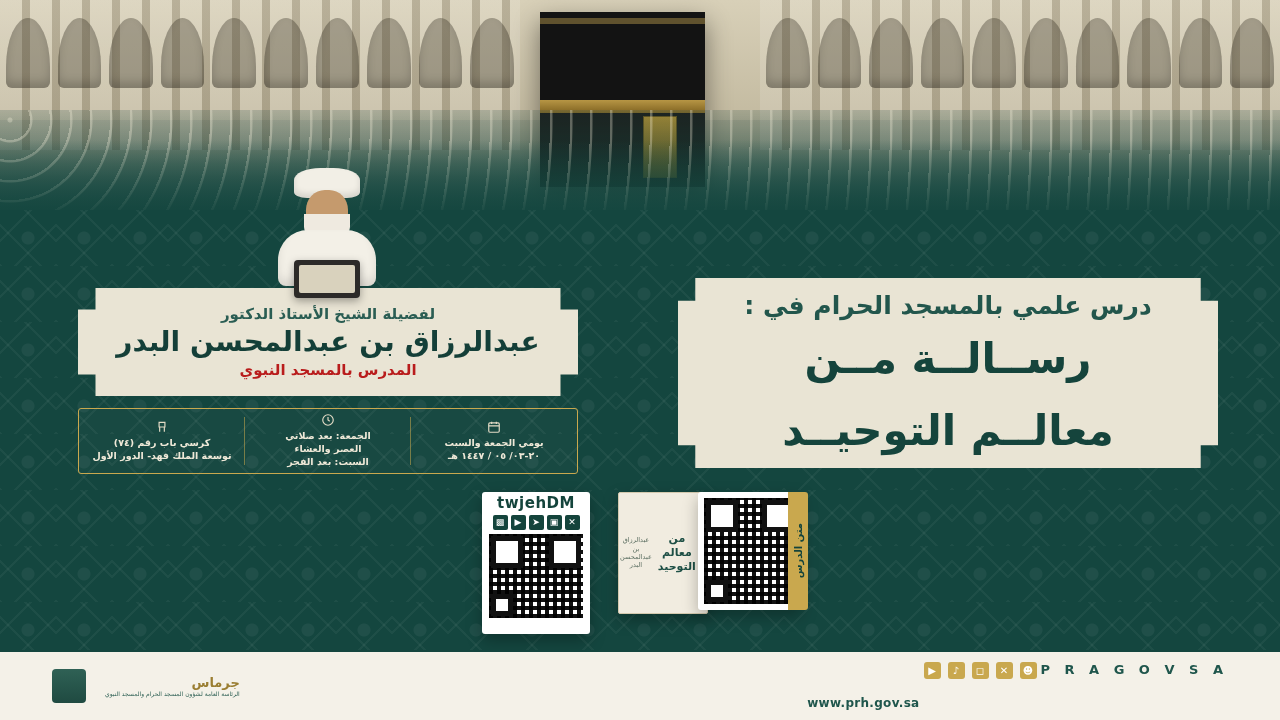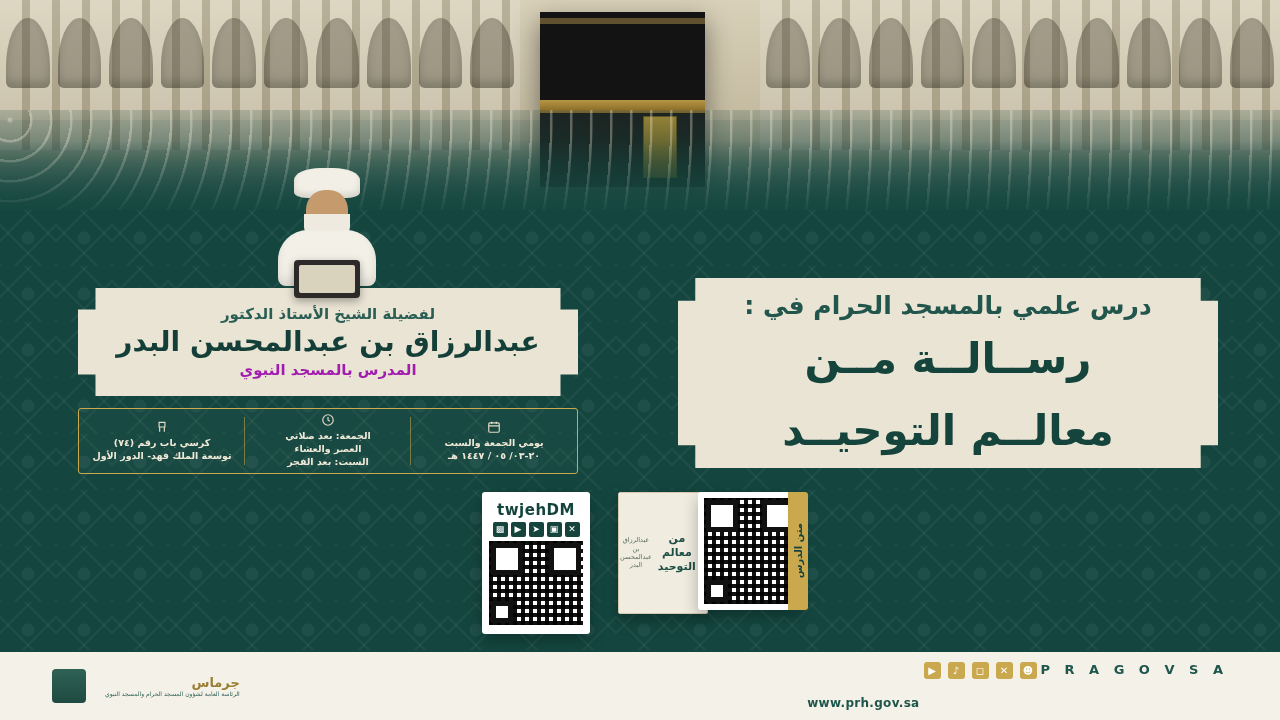--- a/index.html
+++ b/index.html
@@ -167,21 +167,21 @@
     border-radius: 4px;
     box-shadow: 0 6px 18px rgba(0,0,0,0.20);
     clip-path: polygon(
       0% 20%, 3.5% 20%, 3.5% 0%, 96.5% 0%, 96.5% 20%, 100% 20%,
       100% 80%, 96.5% 80%, 96.5% 100%, 3.5% 100%, 3.5% 80%, 0% 80%);
     display: flex; flex-direction: column; align-items: center; justify-content: center;
     text-align: right; padding: 8px 28px;
   }
   .name-plaque .honorific { font-size: 15px; font-weight: 700; color: #2a5d53; margin-bottom: 2px; }
   .name-plaque .sheikh-name { font-size: 28px; font-weight: 700; color: #143f38; line-height: 1.2; }
-  .name-plaque .role { font-size: 15px; font-weight: 600; color: #a21caf; margin-top: 2px; }
+  .name-plaque .role { font-size: 15px; font-weight: 600; color: #b91c1c; margin-top: 2px; }
 
   
   .info-bar {
     position: absolute;
     top: 408px; left: 78px;
     width: 500px; height: 66px;
     border: 1.6px solid #c9a84e;
     border-radius: 3px;
     display: flex; flex-direction: row;
     align-items: stretch;
@@ -204,21 +204,21 @@
     white-space: pre-line; font-weight: 600;
   }
 
   
   .qr-card {
     position: absolute;
     background: #ffffff;
     border-radius: 3px;
     box-shadow: 0 6px 16px rgba(0,0,0,0.28);
   }
-  #qr-social { top: 492px; left: 482px; width: 108px; height: 142px; padding: 7px; }
+  #qr-social { top: 492px; left: 482px; width: 108px; height: 142px; }
   #qr-social .brand {
     text-align: center; font-size: 15px; font-weight: 700; color: #14443c;
     letter-spacing: .5px; margin: 2px 0 3px; font-family: "DejaVu Sans", sans-serif;
   }
   #qr-social .iconrow {
     display: flex; justify-content: center; gap: 3px; margin-bottom: 4px;
   }
   #qr-social .iconrow .si {
     width: 15px; height: 15px; border-radius: 2px; background: #14443c;
     color: #fff; font-size: 9px; line-height: 15px; text-align: center;

